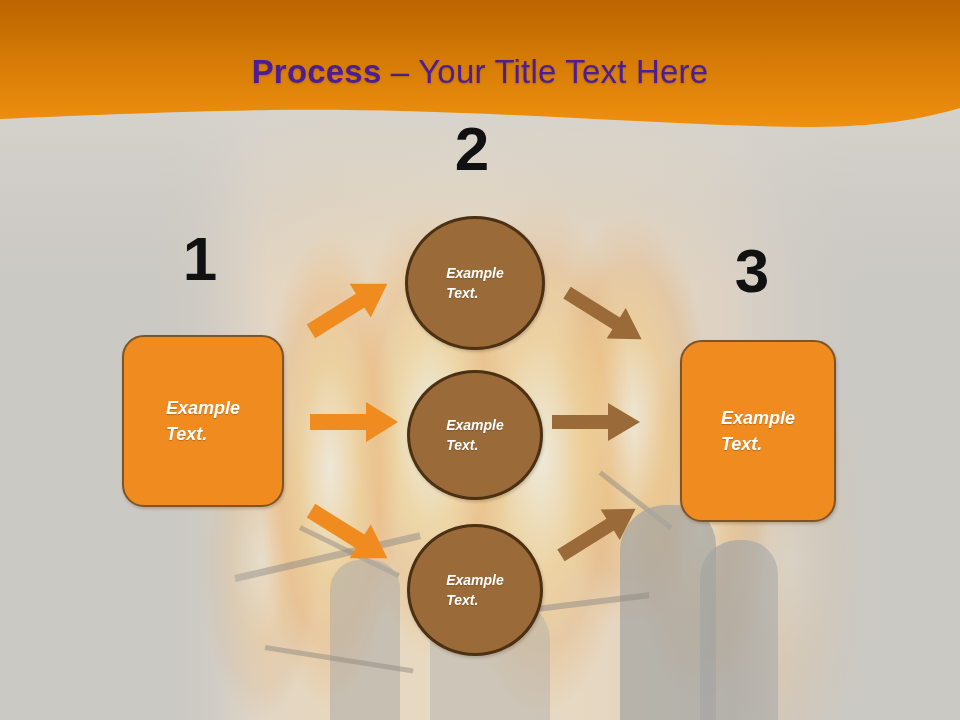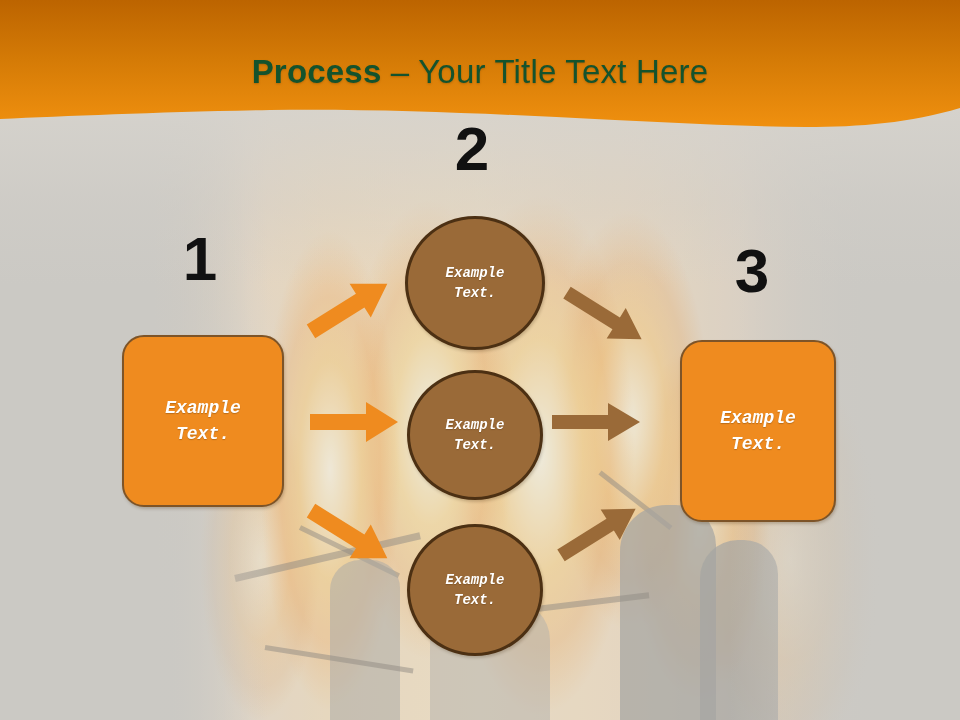--- a/index.html
+++ b/index.html
@@ -103,21 +103,21 @@
     position: absolute;
     left: 0; top: 0;
     width: 960px; height: 140px;
   }
   .header svg { display: block; }
   .header-title {
     position: absolute;
     left: 0; top: 52px;
     width: 960px;
     text-align: center;
-    color: #14532d;
+    color: #4c1d95;
     font-size: 33px;
     line-height: 40px;
     letter-spacing: 0.2px;
     white-space: nowrap;
     text-shadow: 0 1px 2px rgba(110,60,0,0.35);
   }
   .header-title .strong { font-weight: bold; }
 
   
   .step-num {
@@ -144,25 +144,23 @@
     align-items: center;
     justify-content: center;
   }
   #rect-left  { left: 122px; top: 335px; width: 158px; height: 168px; }
   #rect-right { left: 680px; top: 340px; width: 152px; height: 178px; }
 
   .rect-label, .circle-label {
     color: #ffffff;
     font-weight: bold;
     font-style: italic;
-    text-align: center;
     line-height: 1.45;
     text-shadow: 0 1px 1px rgba(90,55,15,0.35);
     pointer-events: none;
-    font-family: Liberation Mono, monospace;
   }
   .rect-label { font-size: 18px; }
 
   
   .circle {
     position: absolute;
     background: #9a6a38;
     border: 3px solid #4c3013;
     border-radius: 50%;
     display: flex;

